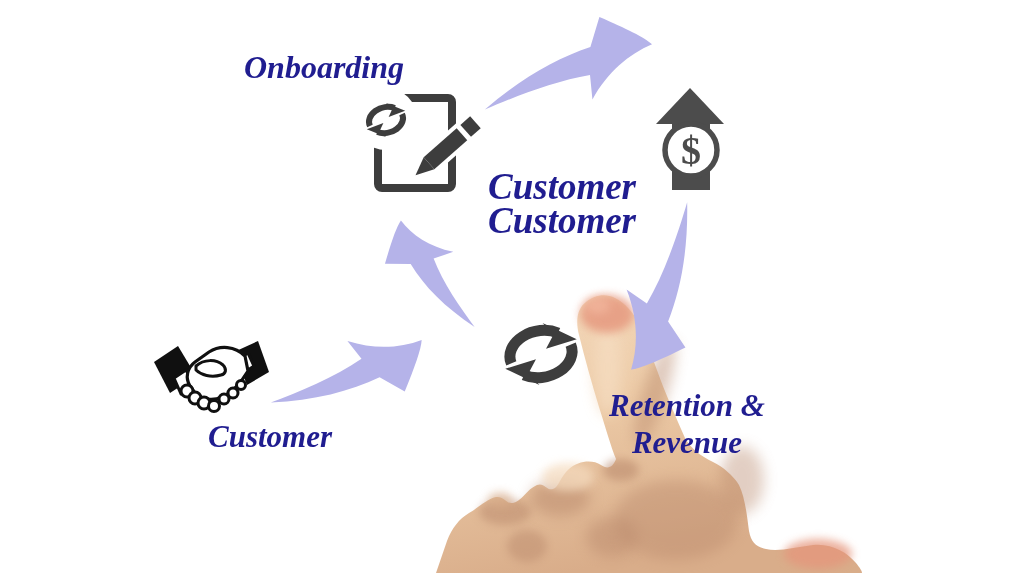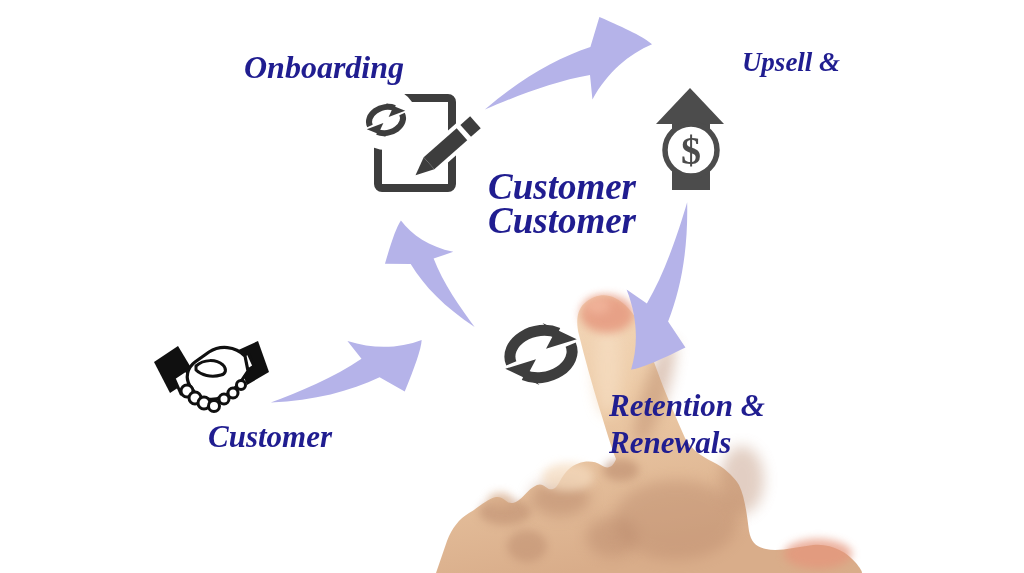--- a/index.html
+++ b/index.html
@@ -5,21 +5,21 @@
 <style>
   html,body{margin:0;padding:0;}
   body{
     width:1024px;height:573px;position:relative;overflow:hidden;
     background:var(--background,#fff);
     font-family:"Liberation Serif",serif;
   }
   #scene{position:absolute;left:0;top:0;width:1024px;height:573px;}
   .lbl{
     position:absolute;transform:translateX(-50%);
-    white-space:nowrap;
+    text-align:center;white-space:nowrap;
     color:var(--label-ink,#201d90);
     font-style:italic;font-weight:700;
     font-family:"Liberation Serif",serif;
   }
   .lbl .ln{display:block;}
   .lbl-onboarding{left:324px;top:50px;font-size:32px;line-height:34px;}
   .lbl-upsell{left:791px;top:47px;font-size:27px;line-height:31px;}
   .lbl-title{left:562px;top:170px;font-size:37px;line-height:34px;}
   .lbl-retention{left:687px;top:387px;font-size:31px;line-height:37px;}
   .lbl-acquisition{left:270px;top:419px;font-size:31px;line-height:36px;}
@@ -127,28 +127,27 @@
 
   <use href="#swoosh" fill="var(--arrow-lavender)" transform="translate(709,213) rotate(116) scale(1.75,1.35)"></use>
   <use href="#swoosh" fill="var(--arrow-overlap-violet)" clip-path="url(#fingerClip)" transform="translate(709,213) rotate(116) scale(1.75,1.35)"></use>
 </svg>
 
 <div class="lbl lbl-onboarding">
   <span class="ln">Onboarding</span>
 </div>
 
 <div class="lbl lbl-upsell">
-  <span class="ln">Upsell &amp;</span>
 </div>
 
 <div class="lbl lbl-title">
   <span class="ln">Customer</span>
   <span class="ln">Customer</span>
 </div>
 
 <div class="lbl lbl-retention">
   <span class="ln">Retention &amp;</span>
-  <span class="ln">Renewals</span>
+  <span class="ln">Revenue</span>
 </div>
 
 <div class="lbl lbl-acquisition">
   <span class="ln">Customer</span>
 </div>
 
 </body></html>

